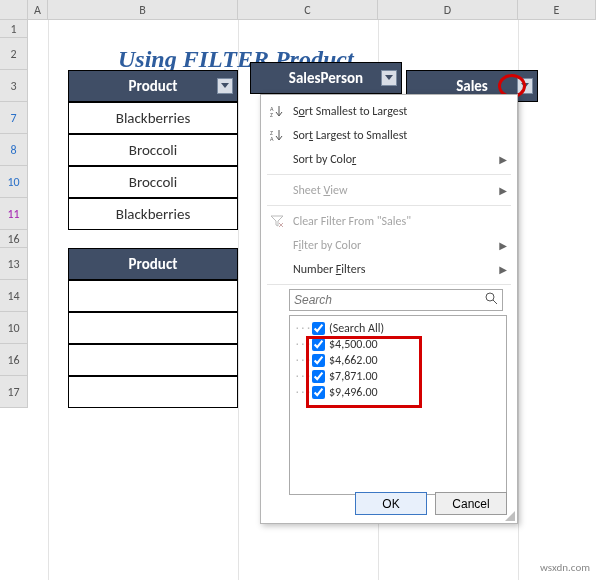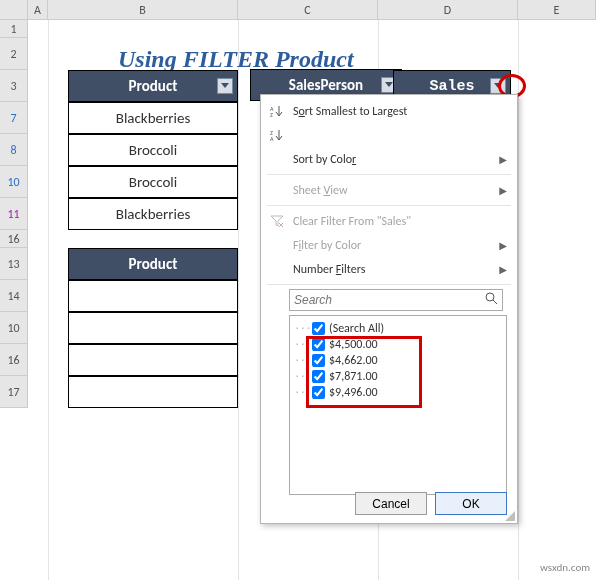--- a/index.html
+++ b/index.html
@@ -181,29 +181,29 @@
     <div class="title">Using FILTER Product</div>
 
     <div class="th" style="left:40px; top:50px; width:170px; height:32px;">
       <span>Product</span>
       <span class="drop">
         <svg width="8" height="8">
             <path d="M0 1 L4 6 L8 1 Z" fill="#404e66"></path>
           </svg>
       </span>
     </div>
-    <div class="th" style="left:222px; top:49px; width:152px; height:32px;">
+    <div class="th" style="left:222px; top:42px; width:152px; height:32px;">
       <span>SalesPerson</span>
       <span class="drop">
         <svg width="8" height="8">
             <path d="M0 1 L4 6 L8 1 Z" fill="#404e66"></path>
           </svg>
       </span>
     </div>
-    <div class="th" style="left:365px; top:50px; width:118px; height:32px;font-family:Liberation Mono, monospace;">
+    <div class="th" style="left:378px; top:50px; width:132px; height:32px;">
       <span>Sales</span>
       <span class="drop">
         <svg width="8" height="8">
             <path d="M0 1 L4 6 L8 1 Z" fill="#404e66"></path>
           </svg>
       </span>
     </div>
 
     <div class="td" style="left:40px; top:82px;  width:170px; height:32px;">
         <span>Blackberries</span>
@@ -252,20 +252,21 @@
       <span>S<u>o</u>rt Smallest to Largest</span>
     </div>
     <div class="mi">
       <span class="ic">
         <svg width="14" height="14">
             <text x="0" y="7" font-size="6" fill="#555">Z</text>
             <text x="0" y="13" font-size="6" fill="#555">A</text>
             <path d="M9 2 L9 11 M6 8 L9 12 L12 8" stroke="#555" stroke-width="1" fill="none"></path>
           </svg>
       </span>
+      <span>Sor<u>t</u> Largest to Smallest</span>
     </div>
     <div class="mi">
       <span class="ic"></span>
       <span>Sort by Colo<u>r</u></span>
       <span class="arrow">▶</span>
     </div>
     <div class="sep"></div>
     <div class="mi dis">
       <span class="ic"></span>
       <span>Sheet <u>V</u>iew</span>
@@ -328,19 +329,19 @@
       <div class="ci">
         <span class="tree">···</span>
         <input type="checkbox" checked="" style="">
         <span>$9,496.00</span>
       </div>
       <div class="redbox"></div>
     </div>
   </div>
 
   <div class="btns">
+    <button class="btn primary">OK</button>
     <button class="btn">Cancel</button>
-    <button class="btn primary">OK</button>
   </div>
   <div class="resize"></div>
 </div>
 
 <div class="watermark">wsxdn.com</div>
 
 </body></html>

